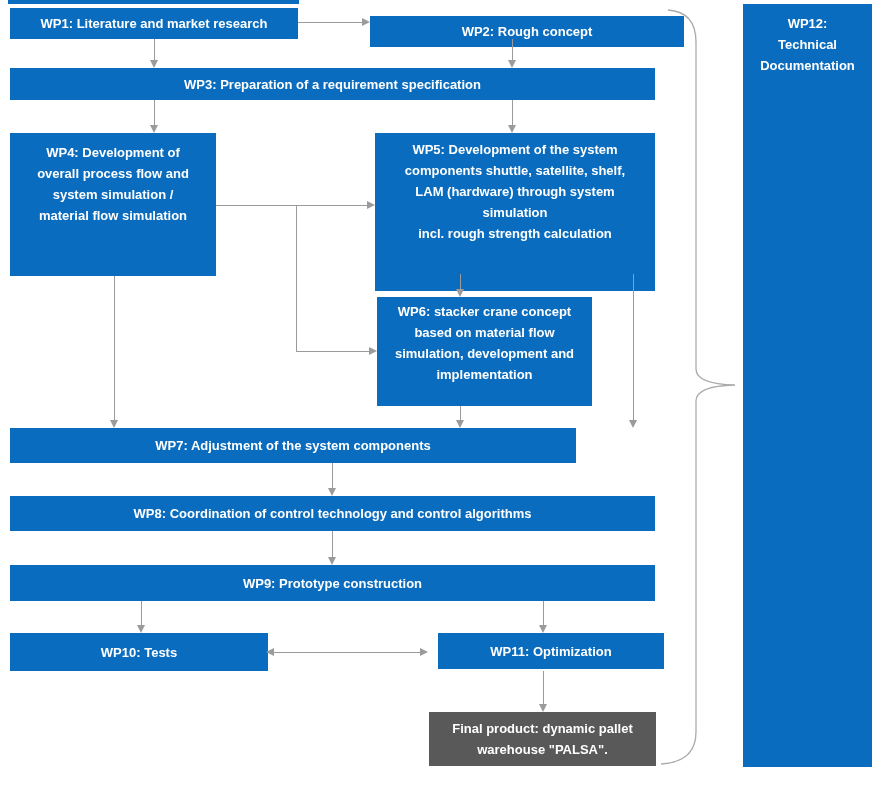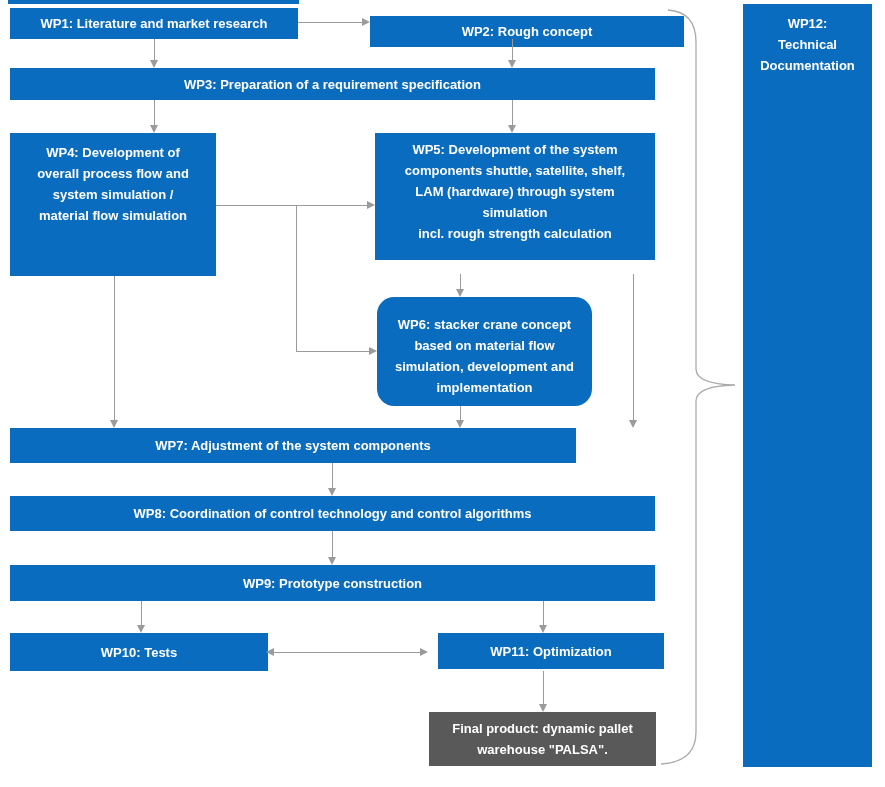--- a/index.html
+++ b/index.html
@@ -17,21 +17,21 @@
     position:absolute;box-sizing:border-box;
     display:flex;align-items:center;justify-content:center;
     text-align:center;color:#ffffff;
     font-size:13px;font-weight:600;line-height:21px;
     white-space:pre-line;
   }
   .blue{background:var(--blue);}
   .gray{background:var(--gray);}
   .ta{align-items:flex-start;}
   .pt7{padding-top:6px;}
-  .pt8{padding-top:17px;border-radius:17px;}
+  .pt8{padding-top:4px;}
   .pt10{padding-top:9px;}
   .strip{position:absolute;background:var(--blue);}
 
   
   .arrow-v{position:absolute;width:9px;}
   .arrow-v::before{content:"";position:absolute;left:4px;top:0;bottom:6px;width:1px;background:var(--arrow);}
   .arrow-v::after{content:"";position:absolute;left:0;bottom:0;width:0;height:0;
     border-left:4.5px solid transparent;border-right:4.5px solid transparent;border-top:8px solid var(--arrow);}
 
   
@@ -59,21 +59,21 @@
 
   <div class="strip" style="left:8px;top:0;width:291px;height:4px"></div>
 
   <div class="node blue" style="left:10px;top:8px;width:288px;height:31px">WP1: Literature and market research</div>
   <div class="node blue" style="left:370px;top:16px;width:314px;height:31px">WP2: Rough concept</div>
   <div class="node blue" style="left:10px;top:68px;width:645px;height:32px">WP3: Preparation of a requirement specification</div>
   <div class="node blue ta pt10" style="left:10px;top:133px;width:206px;height:143px">WP4: Development of
 overall process flow and
 system simulation /
 material flow simulation</div>
-  <div class="node blue ta pt7" style="left:375px;top:133px;width:280px;height:127px">WP5: Development of the system
+  <div class="node blue ta pt7" style="left:375px;top:133px;width:280px;height:158px">WP5: Development of the system
 components shuttle, satellite, shelf,
 LAM (hardware) through system
 simulation
 incl. rough strength calculation</div>
   <div class="node blue ta pt8" style="left:377px;top:297px;width:215px;height:109px">WP6: stacker crane concept
 based on material flow
 simulation, development and
 implementation</div>
   <div class="node blue" style="left:10px;top:428px;width:566px;height:35px">WP7: Adjustment of the system components</div>
   <div class="node blue" style="left:10px;top:496px;width:645px;height:35px">WP8: Coordination of control technology and control algorithms</div>

